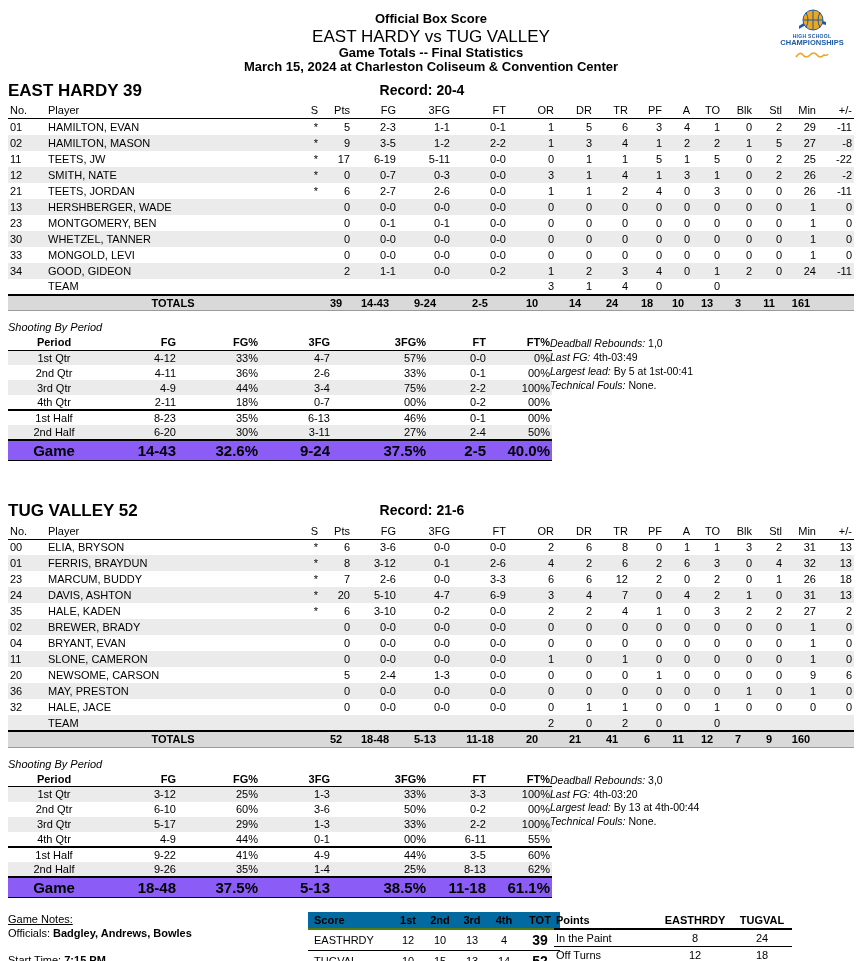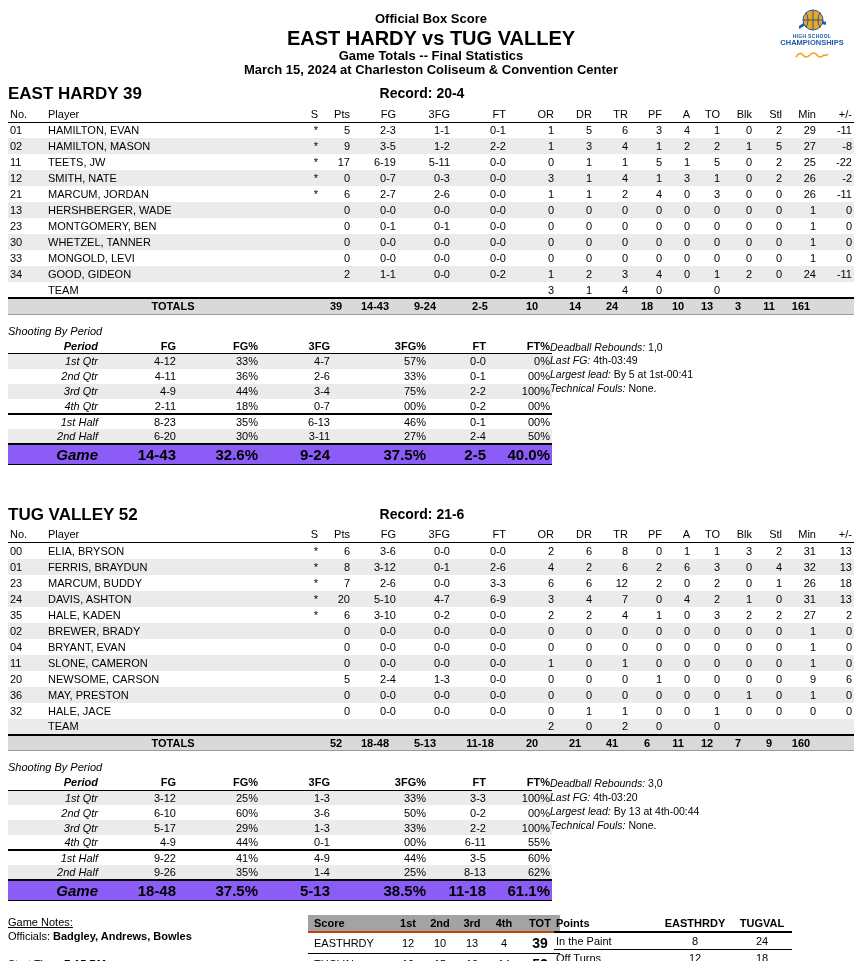--- a/index.html
+++ b/index.html
@@ -2,21 +2,21 @@
 <html><head>
 <meta charset="utf-8">
 <style>
   * { margin:0; padding:0; box-sizing:border-box; }
   body { background:#fff; font-family:"Liberation Sans", sans-serif; color:#000; }
   .page { position:relative; width:862px; height:961px; padding:12px 8px; background:#fff; overflow:hidden; }
 
   
   .hdr { text-align:center; line-height:1.12; margin-bottom:2px; }
   .hdr .l1 { font-size:13px; font-weight:bold; }
-  .hdr .l2 { font-size:20px; font-weight:bold; }
+  .hdr .l2 { font-size:17px; font-weight:normal; }
   .hdr .l3 { font-size:13px; font-weight:bold; }
   .hdr .l4 { font-size:13px; font-weight:bold; }
   .logo { position:absolute; top:8px; right:18px; width:64px; text-align:center; line-height:1; }
   .logo .ball { display:block; margin:0 auto; }
   .logo .lt1 { font-size:5px; font-weight:bold; color:#1e5aa8; letter-spacing:.3px; }
   .logo .lt2 { font-size:7.5px; font-weight:bold; color:#1e5aa8; }
 
   
   .team-head { position:relative; height:22px; margin-top:6px; }
   .team-head .tname { font-size:17px; font-weight:bold; }
@@ -38,21 +38,21 @@
   .box-table tbody.players tr.stripe { background:#ebebeb; }
   .box-table tbody.totals tr { background:#d9d9d9; font-weight:bold; border-top:2px solid #000; border-bottom:1px solid #9a9a9a; }
   .box-table tbody.totals td { font-weight:bold;text-align:center; }
 
   
   .shoot-wrap { display:flex; margin-top:10px; }
   .shoot-left { width:524px; }
   .shoot-title { font-size:11px; font-style:italic; margin-bottom:2px; }
   .shoot-table { width:524px; table-layout:fixed; font-size:11px; }
   .shoot-table th, .shoot-table td { text-align:right; padding:1px 2px; height:15px; white-space:nowrap; }
-  .shoot-table th:nth-child(1), .shoot-table td:nth-child(1) { text-align:right;font-style:italic; }
+  .shoot-table th:nth-child(1), .shoot-table td:nth-child(1) { text-align:center; }
   .shoot-table th { font-weight:bold; }
   .shoot-table thead tr { border-bottom:1px solid #000; }
   .shoot-table col.p1{width:92px} .shoot-table col.p2{width:78px} .shoot-table col.p3{width:82px}
   .shoot-table col.p4{width:72px} .shoot-table col.p5{width:96px} .shoot-table col.p6{width:60px} .shoot-table col.p7{width:64px}
   .shoot-table tbody.qtrs tr.stripe, .shoot-table tbody.halves tr.stripe { background:#ebebeb; }
   .shoot-table tbody.halves { border-top:2px solid #000; }
   .shoot-table tbody.gamerow tr { background:#8b5cf6; border-top:2px solid #000; border-bottom:1px solid #000; }
   .shoot-table tbody.gamerow td { font-weight:bold; font-size:15px; height:20px; }
   .team-notes { margin-left:18px; padding-top:16px; font-size:10.5px; line-height:1.32; }
   .note-label { font-style:italic; }
@@ -61,21 +61,21 @@
   .bottom { display:flex; margin-top:14px; align-items:flex-start; }
   .game-notes { width:292px; font-size:11px; line-height:1.3; }
   .game-notes .gn-title { text-decoration:underline; }
   .game-notes .b { font-weight:bold; }
   .gn-gap { height:13px; }
 
   .score-box { width:238px; margin-left:8px; }
   .score-table { width:232px; table-layout:fixed; font-size:11px; }
   .score-table th, .score-table td { text-align:center; padding:2px 2px; height:16px; }
   .score-table th:nth-child(1), .score-table td:nth-child(1) { text-align:left; padding-left:6px; }
-  .score-table thead tr { background:#a3a3a3; border-bottom:2px solid #c2410c; }
+  .score-table thead tr { background:#0369a1; border-bottom:2px solid #4d7c0f; }
   .score-table th { font-weight:bold; }
   .score-table tbody tr { border-bottom:1px solid #000; }
   .score-table td:last-child { font-weight:bold; font-size:14px; }
   .score-table col.s1{width:84px} .score-table col.s2{width:32px} .score-table col.s3{width:32px}
   .score-table col.s4{width:32px} .score-table col.s5{width:32px} .score-table col.s6{width:40px}
   .lead-notes { margin-top:10px; font-size:11px; line-height:1.25; width:235px; }
   .lead-notes .b { font-weight:bold; }
 
   .points-box { width:240px; margin-left:8px; }
   .points-table { width:238px; table-layout:fixed; font-size:11px; }
@@ -228,21 +228,21 @@
           <td>1</td>
           <td>3</td>
           <td>1</td>
           <td>0</td>
           <td>2</td>
           <td>26</td>
           <td>-2</td>
         </tr>
         <tr>
           <td>21</td>
-          <td>MARCUM, JORDAN</td>
+          <td>TEETS, JORDAN</td>
           <td>*</td>
           <td>6</td>
           <td>2-7</td>
           <td>2-6</td>
           <td>0-0</td>
           <td>1</td>
           <td>1</td>
           <td>2</td>
           <td>4</td>
           <td>0</td>

